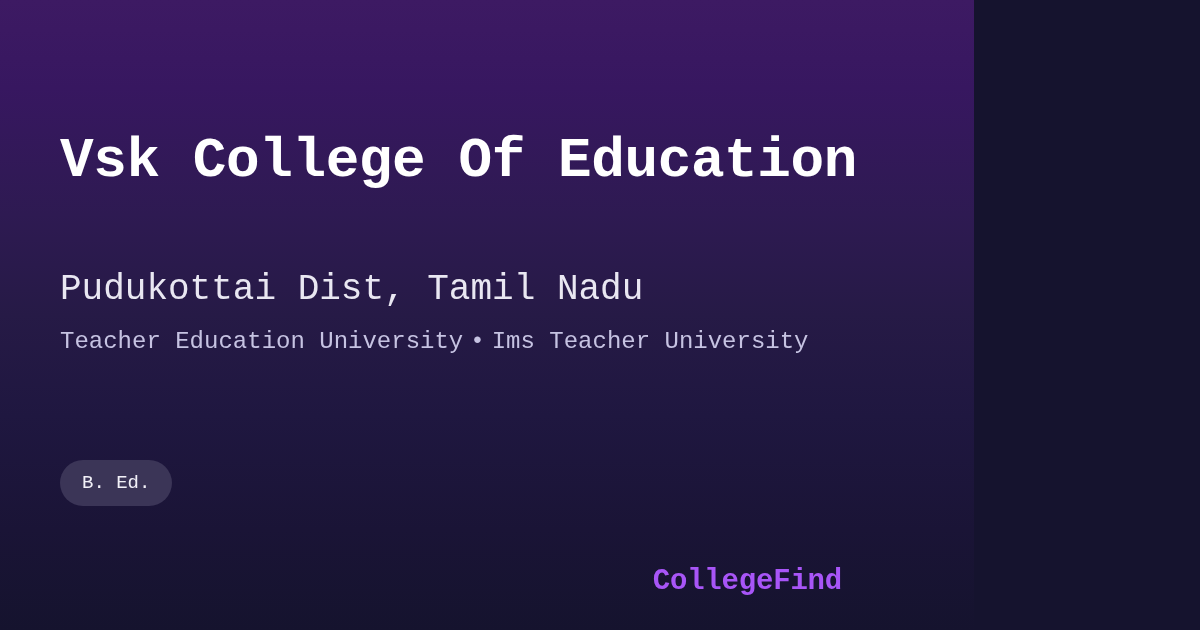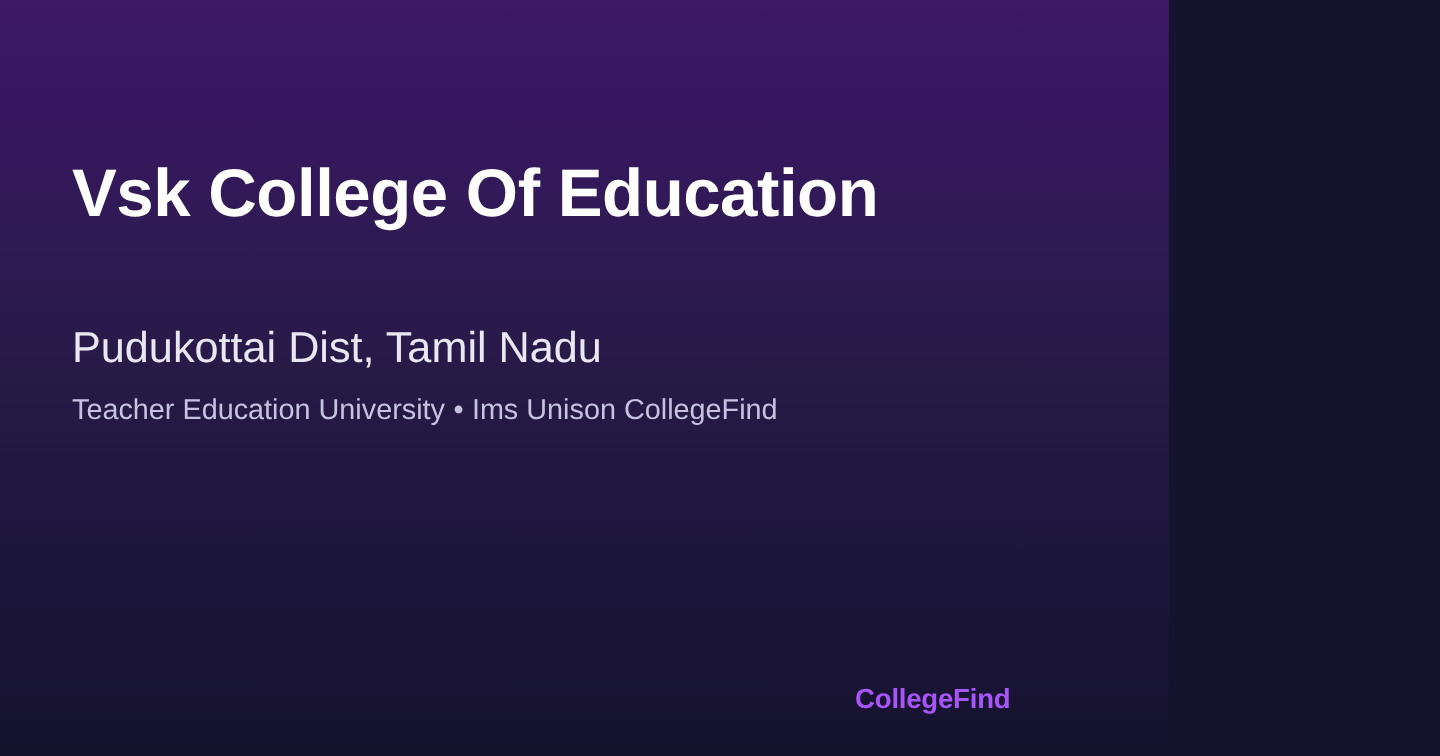--- a/index.html
+++ b/index.html
@@ -21,20 +21,21 @@
     box-sizing: border-box;
     background: linear-gradient(180deg,
         #3d1a63 0%,
         #371760 14%,
         #2e1a52 34%,
         #261a46 50%,
         #1f1740 66%,
         #1a1436 84%,
         #15132e 100%);
     overflow: hidden;
+    font-family: Liberation Mono, monospace;
   }
 
   .content {
     position: absolute;
     left: 60px;
     top: 0;
     width: 1080px;
     height: 630px;
   }
 
@@ -100,42 +101,45 @@
     font-size: 19px;
     line-height: 1;
     font-weight: 400;
     white-space: nowrap;
   }
 
   .brand {
     position: absolute;
     right: 132px;
     top: 568px;
-    font-size: 23px;
+    font-size: 29px;
     line-height: 28px;
     font-weight: 700;
     letter-spacing: -0.2px;
     color: #a855f7;
     white-space: nowrap;
     margin-left: 20px;
   }
 </style>
 </head>
 <body>
 
 <div class="og-card">
 
   <div class="content">
 
     <h1 class="title">Vsk College Of Education</h1>
 
     <div class="location">Pudukottai Dist, Tamil Nadu</div>
 
     <div class="meta-line">
-      <span>Teacher Education University</span><span class="meta-sep">•</span><span>Ims Unison CollegeFind</span>
+      <span>Teacher Education University</span><span class="meta-sep">•</span><span>Ims Teacher University</span>
     </div>
 
+    <div class="badge-row">
+      <span class="badge">B. Ed.</span>
+    </div>
 
   </div>
 
   <div class="brand">CollegeFind</div>
 
 </div>
 
 </body></html>

